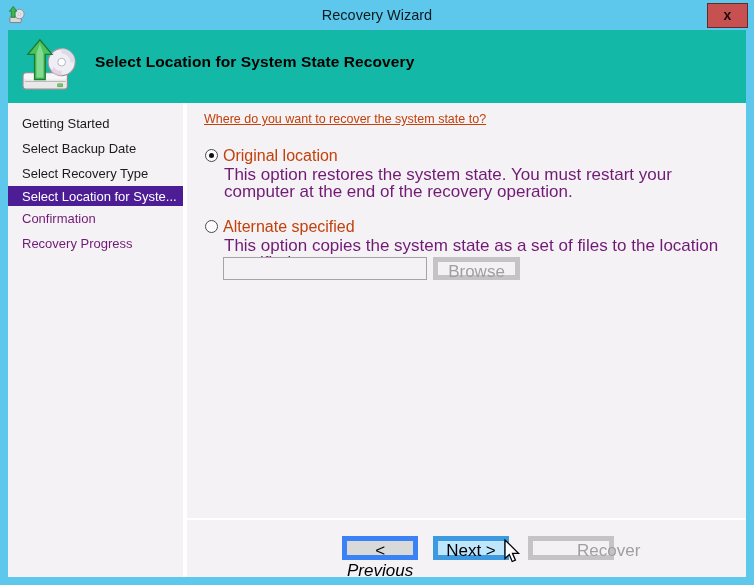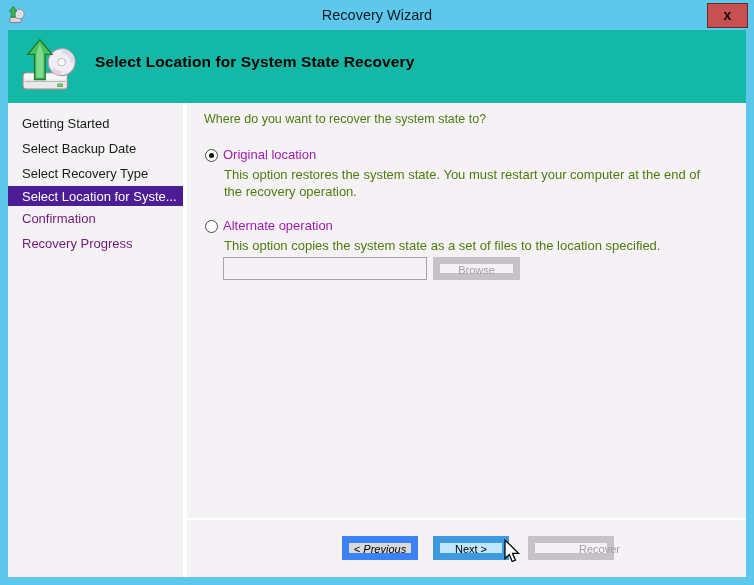--- a/index.html
+++ b/index.html
@@ -44,49 +44,49 @@
     padding-left:14px; font-size:13px; color:#1b1b1b;
     white-space:nowrap; overflow:hidden;
   }
   .step.active { height:20px; margin:0 0; background:#4c1d95; color:#ffffff; }
   .step.upcoming { color:#701a75; }
 
   .vsep { position:absolute; left:175px; top:0; width:4px; height:100%; background:#ffffff; }
 
   .content { position:absolute; left:179px; top:0; width:559px; height:100%; }
 
-  .question { position:absolute; left:17px; top:9px; font-size:12.5px; color:#4d7c0f; }
+  .question { position:absolute; left:17px; top:9px; font-size:12.5px; color:#c2410c;text-decoration:underline; }
 
   .radio {
     position:absolute; width:13px; height:13px; border-radius:50%;
     background:#fdfdfd; border:1px solid #4a4a4a;
   }
   .radio.checked::after {
     content:""; position:absolute; left:3px; top:3px; width:5px; height:5px;
     border-radius:50%; background:#111;
   }
-  .opt-label { position:absolute; font-size:13px; color:#a21caf;text-align:center; }
-  .opt-desc  { position:absolute; font-size:13px; color:#4d7c0f; line-height:16.5px; width:500px; }
+  .opt-label { position:absolute; font-size:16px; color:#c2410c;text-align:center; }
+  .opt-desc  { position:absolute; font-size:17px; color:#701a75; line-height:16.5px; width:500px; }
 
   #radio-original  { left:18px; top:46px; }
   #label-original  { left:36px; top:44px; }
   #desc-original   { left:37px; top:64px; width:492px; }
   #radio-alternate { left:18px; top:117px; }
   #label-alternate { left:36px; top:115px; }
   #desc-alternate  { left:37px; top:135px; }
 
   .loc-input {
     position:absolute; left:36px; top:154px; width:204px; height:23px;
     background:#f5f2f5; border:1px solid #a7a4a7;
     font-size:12.5px; padding:0 4px; color:#333;
   }
   .btn {
     position:absolute; height:24px;
-    background:#d9d9d9; border:7px solid #3b82f6;
-    font-size:11px; color:#000; text-align:center;
+    background:#d9d9d9; border:5px solid #3b82f6;
+    font-size:17px; color:#000; text-align:center;
     font-family:"Liberation Sans","DejaVu Sans",sans-serif;
     cursor:default;
   }
   .btn.default { background:#bee6fd; border-color:#3d99e0; }
   .btn.disabled { background:#f4f1f4; border-color:#c6c3c6; color:#a19ea1; }
 
   #browse-btn { left:246px; top:154px; width:87px; height:23px; }
 
   .hsep { position:absolute; left:0; top:415px; width:559px; height:2px; background:#ffffff; }
 
@@ -153,21 +153,21 @@
 
     <div class="content">
 
       <div class="question">Where do you want to recover the system state to?</div>
 
       <span class="radio checked" id="radio-original"></span>
       <span class="opt-label" id="label-original">Original location</span>
       <div class="opt-desc" id="desc-original">This option restores the system state. You must restart your computer at the end of the recovery operation.</div>
 
       <span class="radio" id="radio-alternate"></span>
-      <span class="opt-label" id="label-alternate">Alternate operation</span>
+      <span class="opt-label" id="label-alternate">Alternate specified</span>
       <div class="opt-desc" id="desc-alternate">This option copies the system state as a set of files to the location specified.</div>
 
       <input class="loc-input" style="">
       <button class="btn disabled" id="browse-btn">Browse</button>
 
       <div class="hsep"></div>
 
       <button class="btn" id="btn-previous">&lt; Previous</button>
       <button class="btn default" id="btn-next">Next &gt;</button>
       <button class="btn disabled" id="btn-recover">Recover</button>

